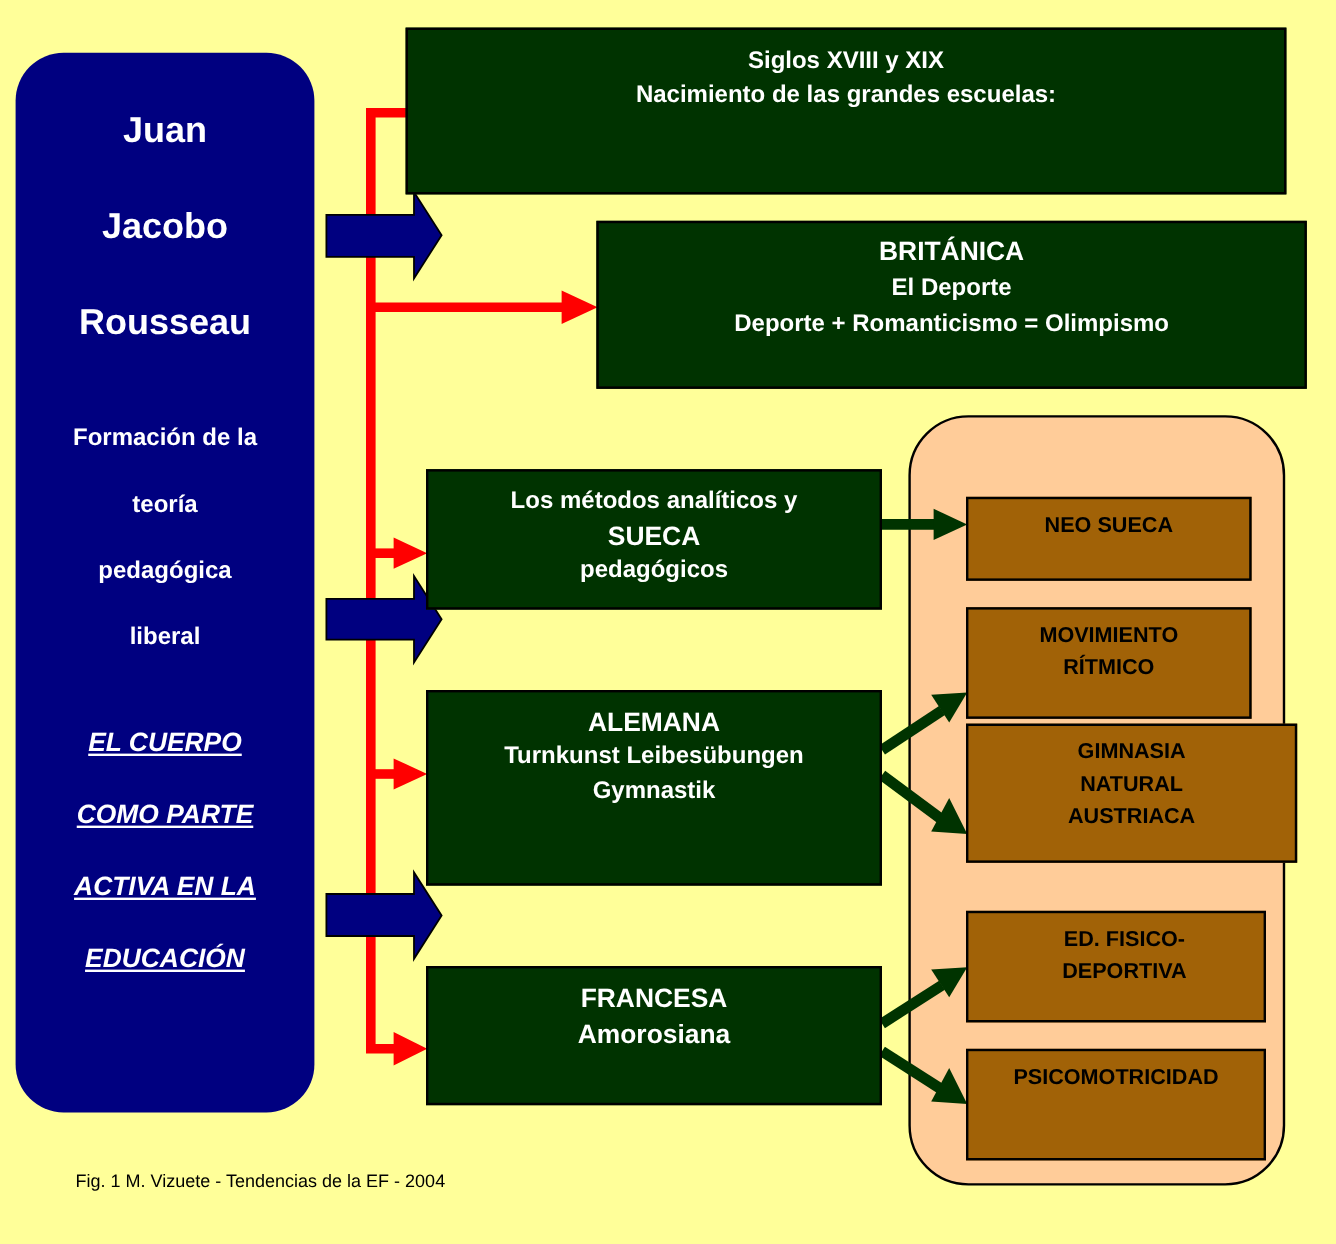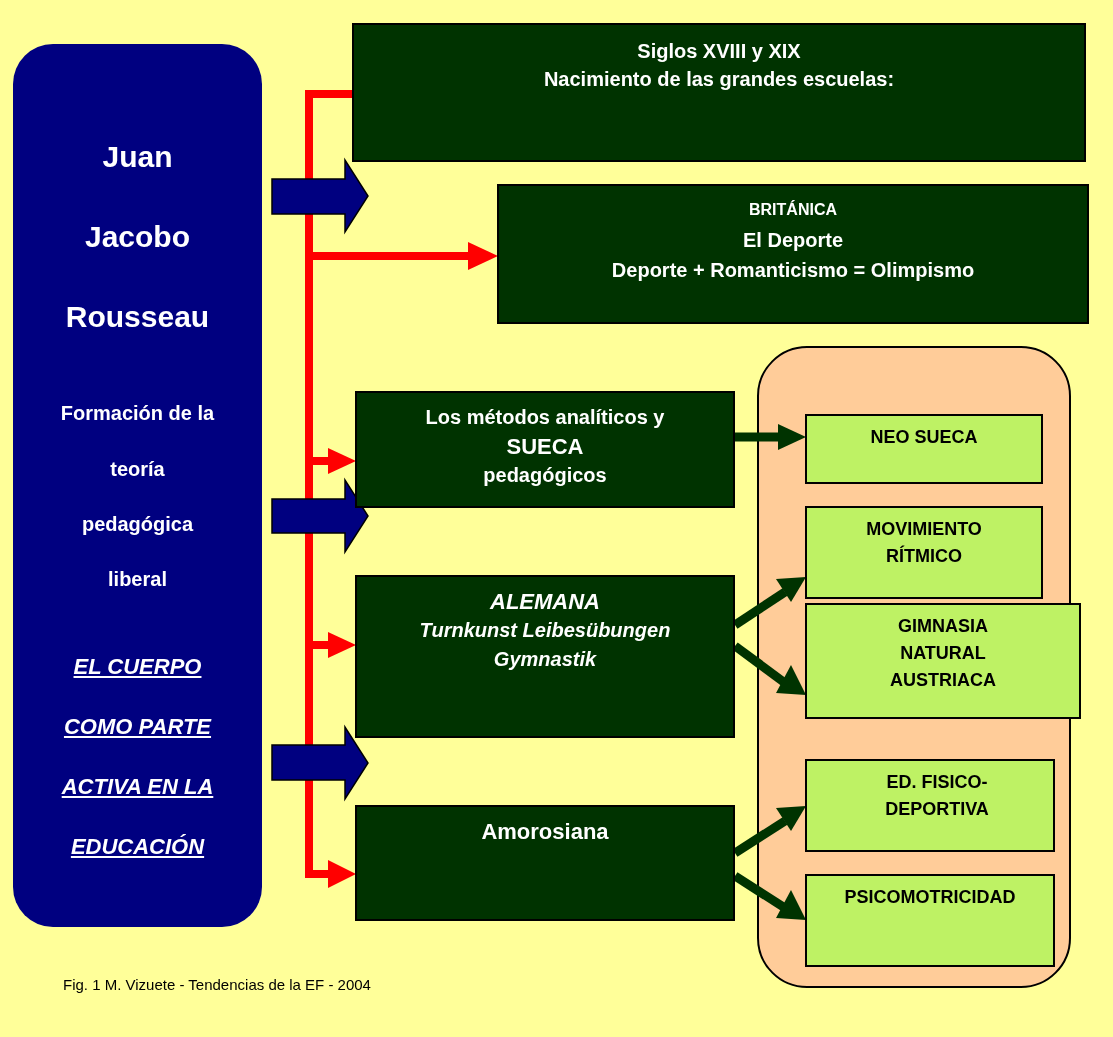--- a/index.html
+++ b/index.html
@@ -8,36 +8,36 @@
     background: #ffff99;
     font-family: "Liberation Sans", sans-serif;
   }
   .abs { position: absolute; }
   #left-panel {
     left: 13px; top: 44px; width: 249px; height: 883px;
     background: #000080; border-radius: 40px;
   }
   .lp-line {
     position: absolute; left: 0; width: 100%; text-align: center;
-    color: #fff; font-weight: bold; margin-top: 48px;
+    color: #fff; font-weight: bold;
   }
   .lp-big { font-size: 30px; }
   .lp-mid { font-size: 20px; }
   .lp-it { font-size: 22px; font-style: italic; text-decoration: underline; }
   .gbox {
     position: absolute; background: #003300; border: 2px solid #000;
     color: #fff; text-align: center; font-weight: bold; box-sizing: border-box;
   }
   .gbox .t { display: block; }
   #siglo-panel {
     left: 757px; top: 346px; width: 314px; height: 642px;
     background: #ffcc99; border: 2px solid #000; border-radius: 50px; box-sizing: border-box;
   }
   .wbox {
-    position: absolute; background: #bef264; border: 2px solid #000; box-sizing: border-box;
+    position: absolute; background: #a16207; border: 2px solid #000; box-sizing: border-box;
     color: #000; font-weight: bold; font-size: 18px; text-align: center; line-height: 27px;
   }
   #caption { left: 63px; top: 976px; font-size: 15px; color: #000; }
   svg#connectors { position: absolute; left: 0; top: 0; pointer-events: none; }
 </style>
 </head>
 <body>
 
 <div id="left-panel" class="abs">
   <div class="lp-line lp-big" style="top:48px">Juan</div>
@@ -77,44 +77,45 @@
   <line x1="735" y1="625" x2="785" y2="592" stroke="#003300" stroke-width="9"></line>
   <polygon points="776,579 806,577 791,602" fill="#003300"></polygon>
   <line x1="735" y1="646" x2="785" y2="683" stroke="#003300" stroke-width="9"></line>
   <polygon points="791,665 806,695 776,693" fill="#003300"></polygon>
   <line x1="735" y1="853" x2="785" y2="821" stroke="#003300" stroke-width="9"></line>
   <polygon points="776,808 806,806 791,831" fill="#003300"></polygon>
   <line x1="735" y1="876" x2="785" y2="908" stroke="#003300" stroke-width="9"></line>
   <polygon points="791,890 806,920 776,918" fill="#003300"></polygon>
 </svg>
 
-<div class="gbox" style="left:352px;top:23px;width:734px;height:139px;font-size:20px;line-height:28px;padding-top:12px;">
+<div class="gbox" style="left:338px;top:23px;width:734px;height:139px;font-size:20px;line-height:28px;padding-top:12px;">
   <span class="t">Siglos  XVIII  y XIX</span>
   <span class="t">Nacimiento de las grandes escuelas:</span>
 </div>
 
 <div class="gbox" style="left:497px;top:184px;width:592px;height:140px;font-size:20px;line-height:30px;padding-top:9px;">
-  <span class="t" style="font-size:16px;">BRITÁNICA</span>
+  <span class="t" style="font-size:22px;">BRITÁNICA</span>
   <span class="t">El Deporte</span>
   <span class="t">Deporte + Romanticismo = Olimpismo</span>
 </div>
 
 <div class="gbox" style="left:355px;top:391px;width:380px;height:117px;font-size:20px;line-height:29px;padding-top:10px;">
   <span class="t">Los métodos analíticos y</span>
   <span class="t" style="font-size:22px;">SUECA</span>
   <span class="t">pedagógicos</span>
 </div>
 
-<div class="gbox" style="left:355px;top:575px;width:380px;height:163px;font-size:20px;line-height:29px;padding-top:10px;font-style:italic;">
+<div class="gbox" style="left:355px;top:575px;width:380px;height:163px;font-size:20px;line-height:29px;padding-top:10px;">
   <span class="t" style="font-size:22px;">ALEMANA</span>
   <span class="t">Turnkunst Leibesübungen</span>
   <span class="t">Gymnastik</span>
 </div>
 
 <div class="gbox" style="left:355px;top:805px;width:380px;height:116px;font-size:22px;line-height:30px;padding-top:10px;">
+  <span class="t">FRANCESA</span>
   <span class="t">Amorosiana</span>
 </div>
 
 <div class="wbox" style="left:805px;top:414px;width:238px;height:70px;padding-top:8px;">
   <div>NEO SUECA</div>
 </div>
 <div class="wbox" style="left:805px;top:506px;width:238px;height:93px;padding-top:8px;">
   <div>MOVIMIENTO</div>
   <div>RÍTMICO</div>
 </div>

